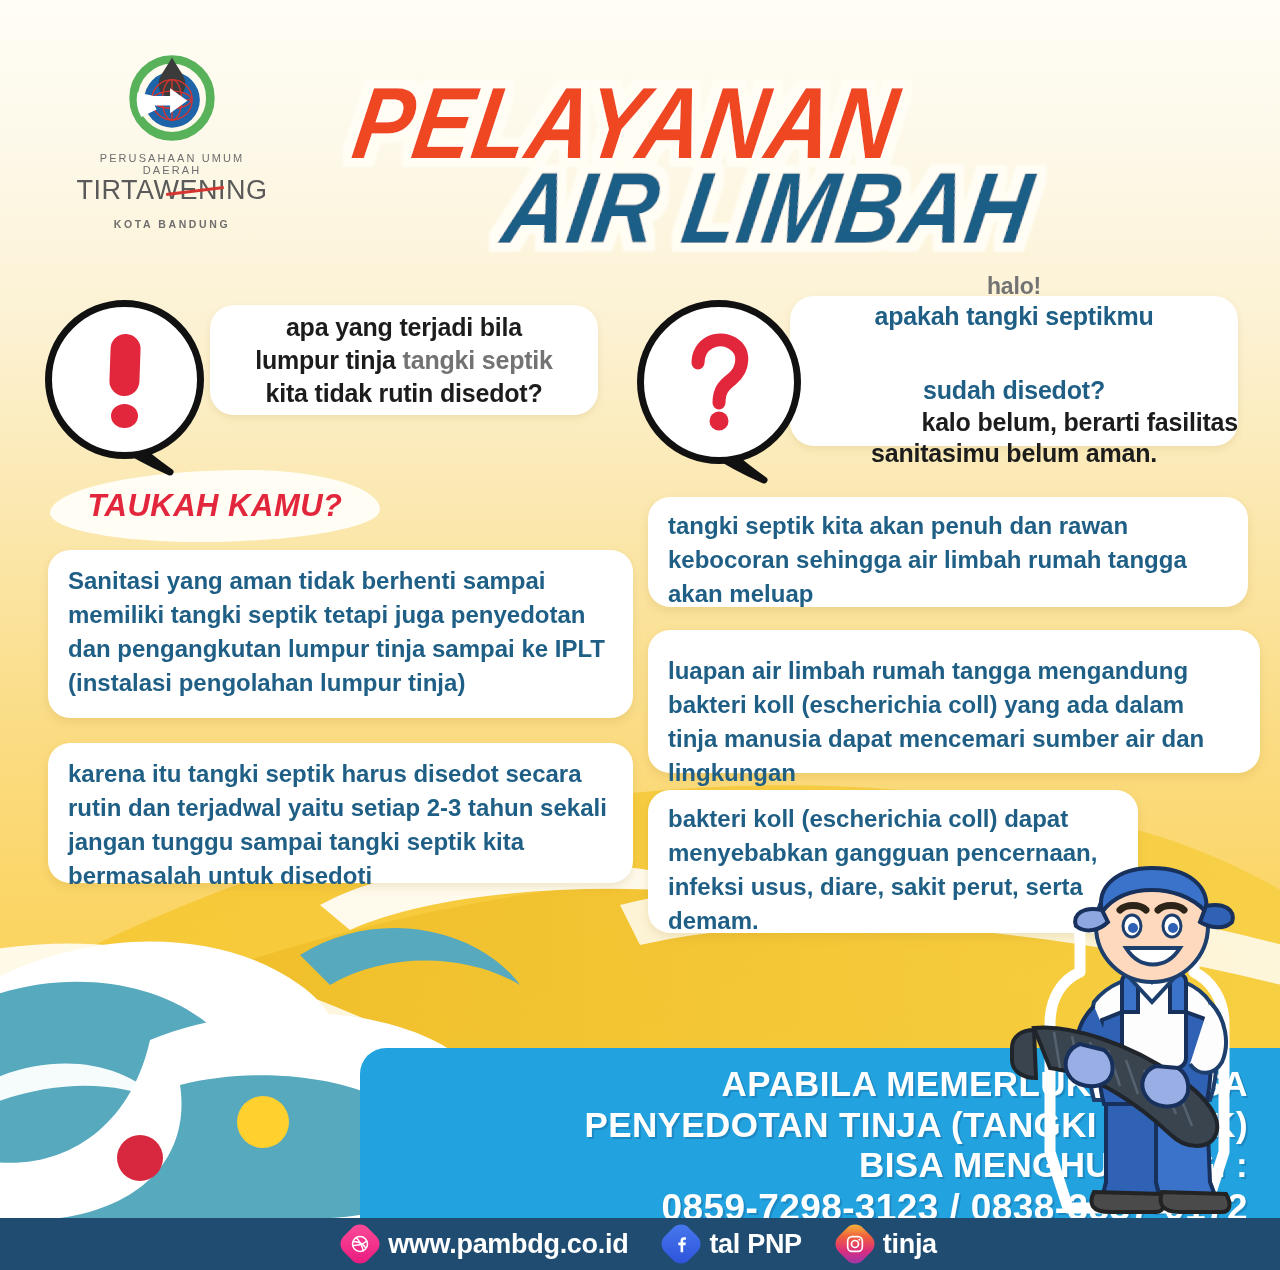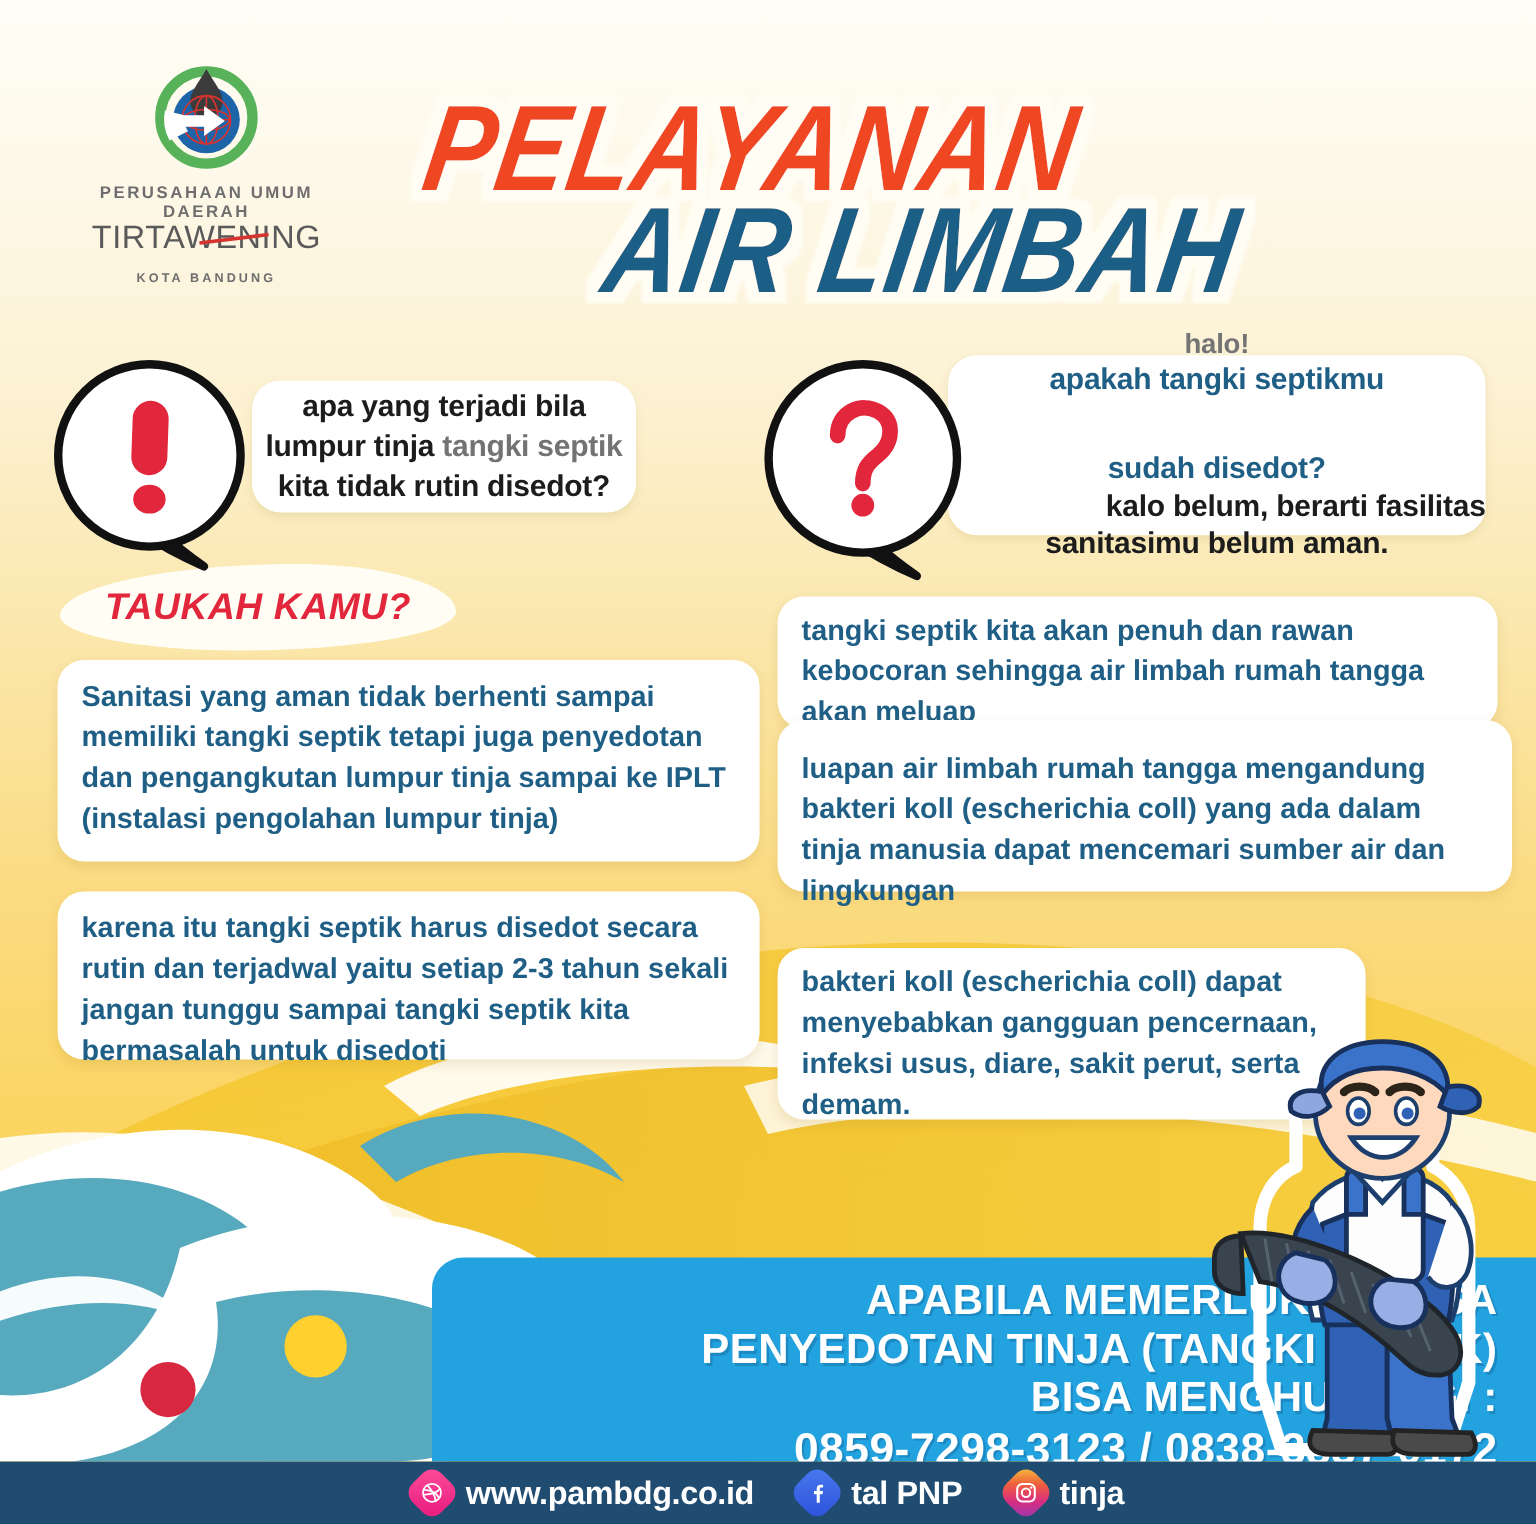--- a/index.html
+++ b/index.html
@@ -18,21 +18,21 @@
   .layer{position:absolute;inset:0;pointer-events:none;}
   .sunburst{position:absolute;left:50%;top:720px;width:1900px;height:1100px;
     transform:translateX(-50%);opacity:.55;}
   .ray{position:absolute;left:50%;bottom:0;transform-origin:50% 100%;
     width:150px;height:760px;background:linear-gradient(0deg,rgba(255,255,255,.0) 0%,rgba(255,255,255,.55) 70%);
     border-radius:50% 50% 0 0;}
 
   
   .logo-wrap{position:absolute;left:72px;top:48px;width:200px;text-align:center;}
   .logo-mark{position:relative;width:96px;height:96px;margin:0 auto;}
-  .logo-text1{font-size:14px;letter-spacing:2.1px;color:#6e6e6e;font-weight:700;margin-top:8px;}
+  .logo-text1{font-size:11px;letter-spacing:2.1px;color:#6e6e6e;font-weight:400;margin-top:8px;}
   .logo-text2{position:relative;display:inline-block;font-size:27px;letter-spacing:0.5px;color:#5a5a5a;font-weight:400;line-height:1.05;font-family:"Liberation Sans", sans-serif;}
   .logo-strike{position:absolute;left:47%;top:52%;width:58px;height:3px;background:#d5342f;transform:translateY(-50%) rotate(-7deg);}
   .logo-text3{font-size:10.5px;letter-spacing:2.6px;color:#6e6e6e;font-weight:700;margin-top:14px;}
 
   
   .title{position:absolute;left:350px;top:40px;width:720px;height:230px;}
   .title svg{width:100%;height:100%;overflow:visible;}
 
   
   .bubble{position:absolute;}
@@ -181,21 +181,21 @@
         </filter>
       </defs>
       <g filter="url(#stk)">
         <text id="t1" x="18" y="100" font-family="'Liberation Sans',sans-serif" font-size="86" font-weight="700" font-style="italic" fill="#ef4623" transform="skewX(-9) scale(1.02,1.18)" letter-spacing="1">PELAYANAN</text>
         <text id="t2" x="178" y="172" font-family="'Liberation Sans',sans-serif" font-size="86" font-weight="700" font-style="italic" fill="#1f5f86" transform="skewX(-9) scale(1.02,1.18)" letter-spacing="1">AIR LIMBAH</text>
       </g>
     </svg>
   </div>
 
   <div class="bubble">
-    <div class="bub-body" style="left:210px;top:305px;width:320px;height:110px;margin-top:12px;">
+    <div class="bub-body" style="left:210px;top:305px;width:388px;height:110px;">
       <p style="font-size:25px;line-height:1.32;" class="txt-dark">apa yang terjadi bila</p>
       <p style="font-size:25px;line-height:1.32;" class="txt-dark">
         <span>lumpur tinja </span><span class="txt-red">tangki septik</span>
       </p>
       <p style="font-size:25px;line-height:1.32;" class="txt-dark">kita tidak rutin disedot?</p>
     </div>
     <svg class="bub-tail" style="left:96px;top:400px;width:90px;height:80px;" viewBox="0 0 90 80">
       <path d="M8,6 C30,40 54,58 74,72 C56,64 40,56 22,44 Z" fill="#fff" stroke="#111" stroke-width="7" stroke-linejoin="round"></path>
     </svg>
     <div class="bub-circle" style="left:45px;top:300px;width:145px;height:145px;">
@@ -237,21 +237,21 @@
   </div>
 
   <div class="card" style="left:48px;top:743px;width:585px;height:140px;padding:14px 20px;box-sizing:border-box;">
     <p style="font-size:24px;line-height:1.42;">karena itu tangki septik harus disedot secara rutin dan terjadwal yaitu setiap 2-3 tahun sekali jangan tunggu sampai tangki septik kita bermasalah untuk disedoti</p>
   </div>
 
   <div class="card" style="left:648px;top:497px;width:600px;height:110px;padding:12px 20px;box-sizing:border-box;">
     <p style="font-size:24px;line-height:1.42;">tangki septik kita akan penuh dan rawan kebocoran sehingga air limbah rumah tangga akan meluap</p>
   </div>
 
-  <div class="card" style="left:648px;top:600px;width:612px;height:143px;padding:24px 20px;box-sizing:border-box;">
+  <div class="card" style="left:648px;top:630px;width:612px;height:143px;padding:24px 20px;box-sizing:border-box;">
     <p style="font-size:24px;line-height:1.42;">luapan air limbah rumah tangga mengandung bakteri koll (escherichia coll) yang ada dalam tinja manusia dapat mencemari sumber air dan lingkungan</p>
   </div>
 
   <div class="card" style="left:648px;top:790px;width:490px;height:143px;padding:12px 20px;box-sizing:border-box;">
     <p style="font-size:24px;line-height:1.42;">bakteri koll (escherichia coll) dapat menyebabkan gangguan pencernaan, infeksi usus, diare, sakit perut, serta demam.</p>
   </div>
 
   <div class="contact">
     <div class="ln" style="font-size:35px;line-height:1.16;padding-top:16px;">APABILA MEMERLUKAN JASA</div>
     <div class="ln" style="font-size:35px;line-height:1.16;">PENYEDOTAN TINJA (TANGKI SEPTIK)</div>

